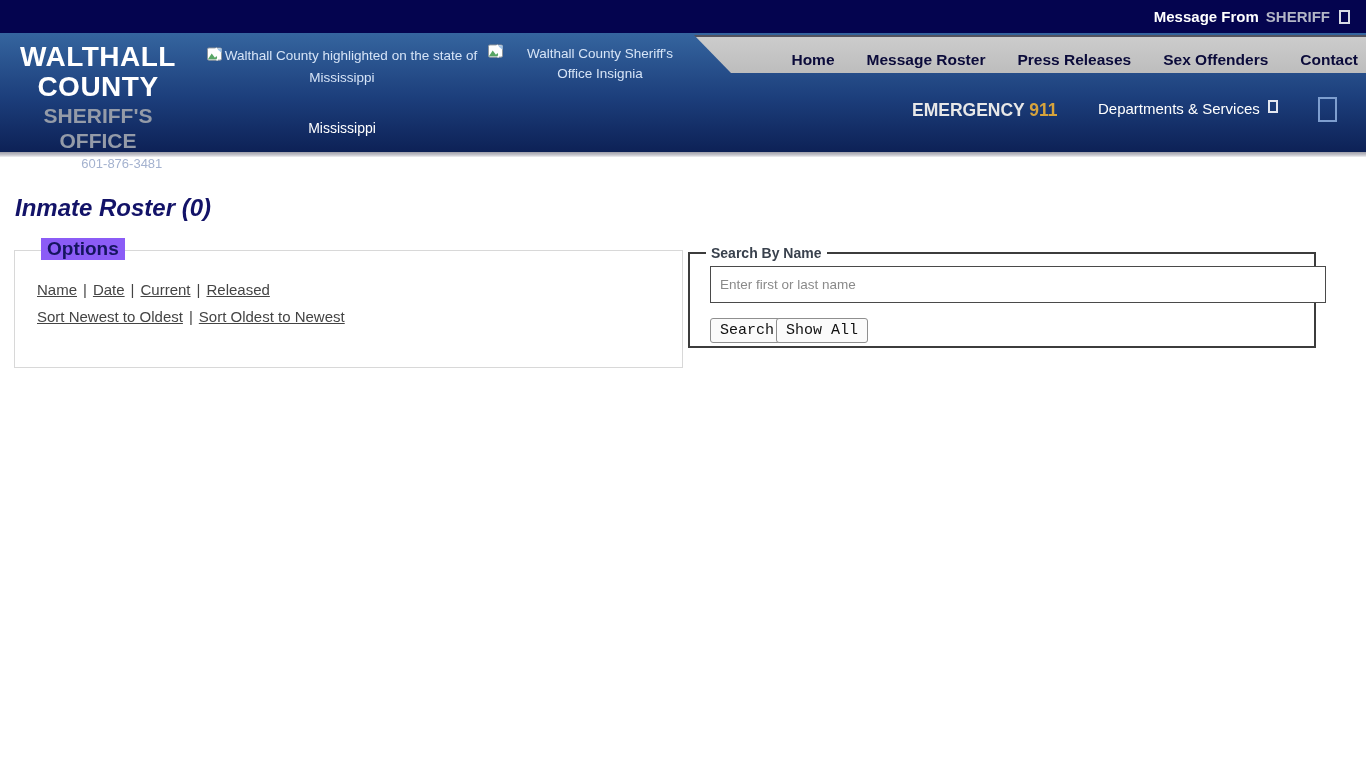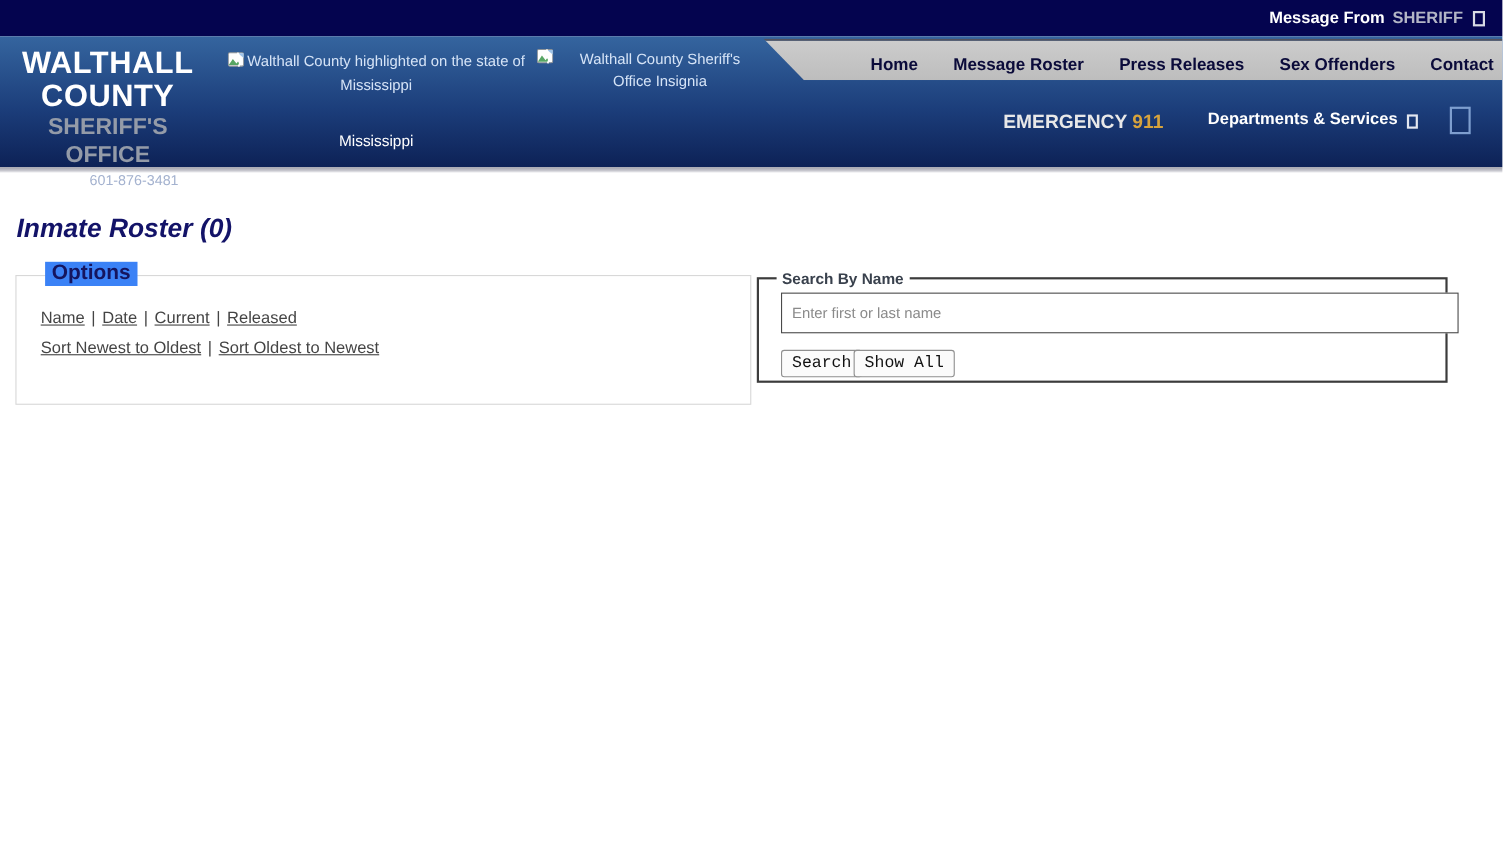--- a/index.html
+++ b/index.html
@@ -56,22 +56,22 @@
   }
   .nav-link {
     color: #0b0b3a; font-weight: bold; font-size: 15.5px; text-decoration: none;
     cursor: pointer; white-space: nowrap;
   }
 
   .emergency { position: absolute; left: 912px; top: 67px; font-size: 17.5px; font-weight: bold; }
   .emergency .em-label { color: #e8e8e8; }
   .emergency .em-number { color: #d7a33c; }
   .departments {
-    position: absolute; left: 1098px; top: 67px; color: #ffffff; font-weight: bold;
-    font-size: 15px; cursor: pointer; display: flex; align-items: flex-end; gap: 8px;
+    position: absolute; left: 1098px; top: 67px; color: #ffffff; font-weight: normal;
+    font-size: 15px; cursor: pointer; display: flex; align-items: flex-start; gap: 8px;
   }
   .departments .tofu { border-color: #e3e7f0; width: 10px; height: 13px; }
   .icon-box {
     position: absolute; left: 1318px; top: 64px; width: 19px; height: 25px;
     border: 2px solid #7e9ecf; cursor: pointer;
   }
 
   .header-sep {
     position: absolute; left: 0; top: 152px; width: 1366px; height: 5px;
     background: linear-gradient(to bottom, #9f9fa9 0%, #c6c6cd 60%, #f2f2f4 100%);
@@ -81,21 +81,21 @@
   .page-title {
     position: absolute; left: 15px; top: 194px;
     color: #131368; font-weight: bold; font-size: 24px; font-style: italic;
   }
 
   .options-box {
     position: absolute; left: 14px; top: 250px; width: 669px; height: 118px;
     border: 1px solid #d8d8d8; background: #ffffff;
   }
   .options-legend {
-    position: absolute; left: 26px; top: -13px; background: #3b82f6; padding: 0 6px;
+    position: absolute; left: 26px; top: -13px; background: #8b5cf6; padding: 0 6px;
     color: #15155f; font-weight: bold; font-size: 19px;
   }
   .options-row { position: absolute; left: 22px; font-size: 15px; color: #444444; white-space: nowrap; }
   .options-row.row1 { top: 30px; }
   .options-row.row2 { top: 57px; }
   .opt-link { color: #444444; text-decoration: underline; cursor: pointer; }
   .opt-sep { color: #444444; padding: 0 6px; }
 
   .search-box {
     position: absolute; left: 688px; top: 252px; width: 628px; height: 96px;

